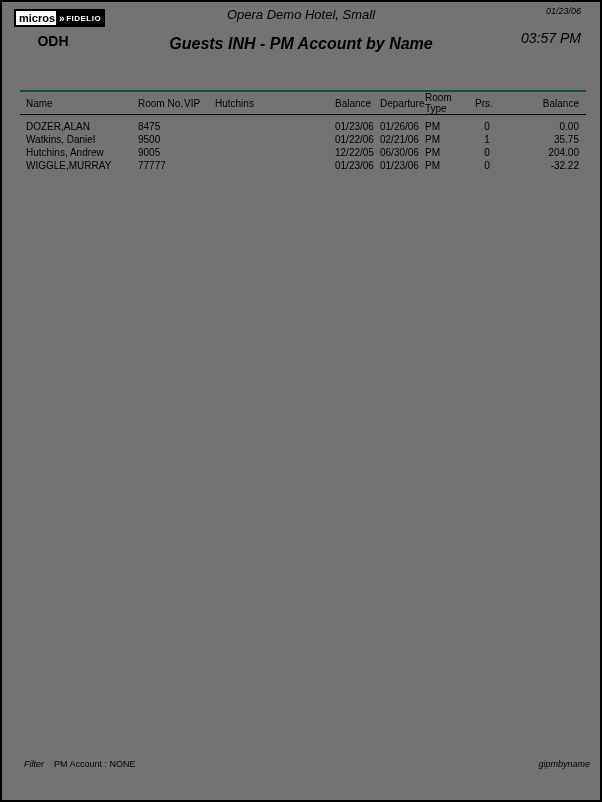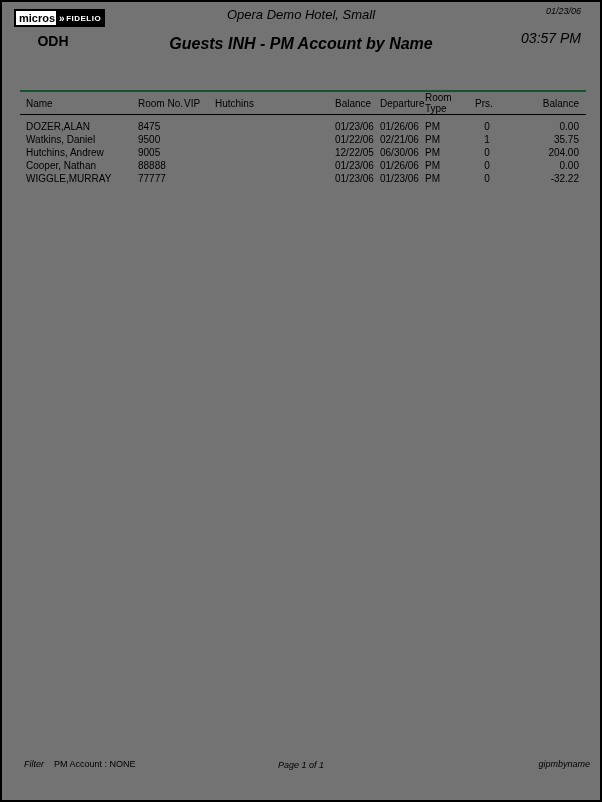--- a/index.html
+++ b/index.html
@@ -161,42 +161,30 @@
         <td>9005</td>
         <td></td>
         <td></td>
         <td>12/22/05</td>
         <td>06/30/06</td>
         <td>PM</td>
         <td class="col-prs">0</td>
         <td class="col-balance">204.00</td>
       </tr>
       <tr>
-        <td class="col-name">Cooper, Nathan</td>
-        <td>88888</td>
-        <td></td>
-        <td></td>
-        <td>01/23/06</td>
-        <td>01/26/06</td>
-        <td>PM</td>
-        <td class="col-prs">0</td>
-        <td class="col-balance">0.00</td>
-      </tr>
-      <tr>
         <td class="col-name">WIGGLE,MURRAY</td>
         <td>77777</td>
         <td></td>
         <td></td>
         <td>01/23/06</td>
         <td>01/23/06</td>
         <td>PM</td>
         <td class="col-prs">0</td>
         <td class="col-balance">-32.22</td>
       </tr>
     </tbody>
   </table>
 
   <div class="footer-filter-label">Filter</div>
   <div class="footer-filter-value">PM Account : NONE</div>
-  <div class="footer-page">Page 1 of 1</div>
   <div class="footer-report-id">gipmbyname</div>
 
 </div>
 
 </body></html>

